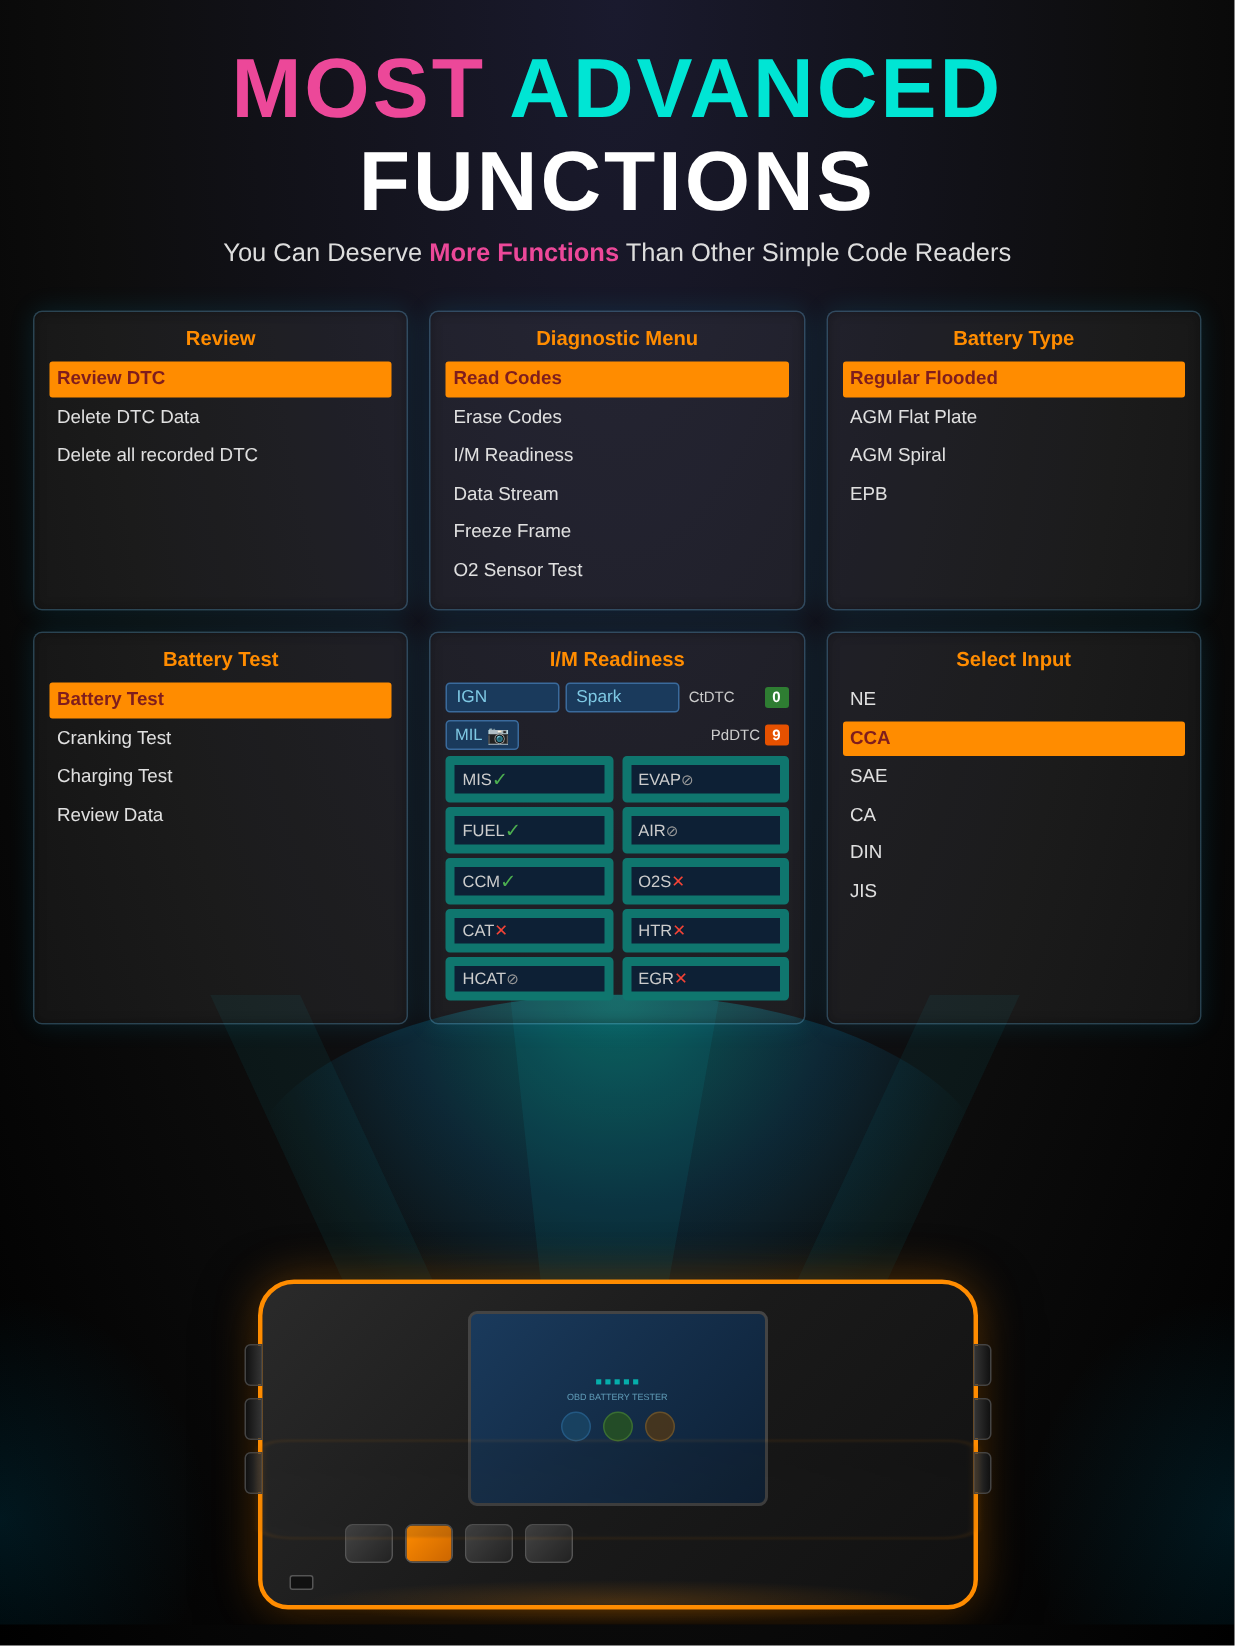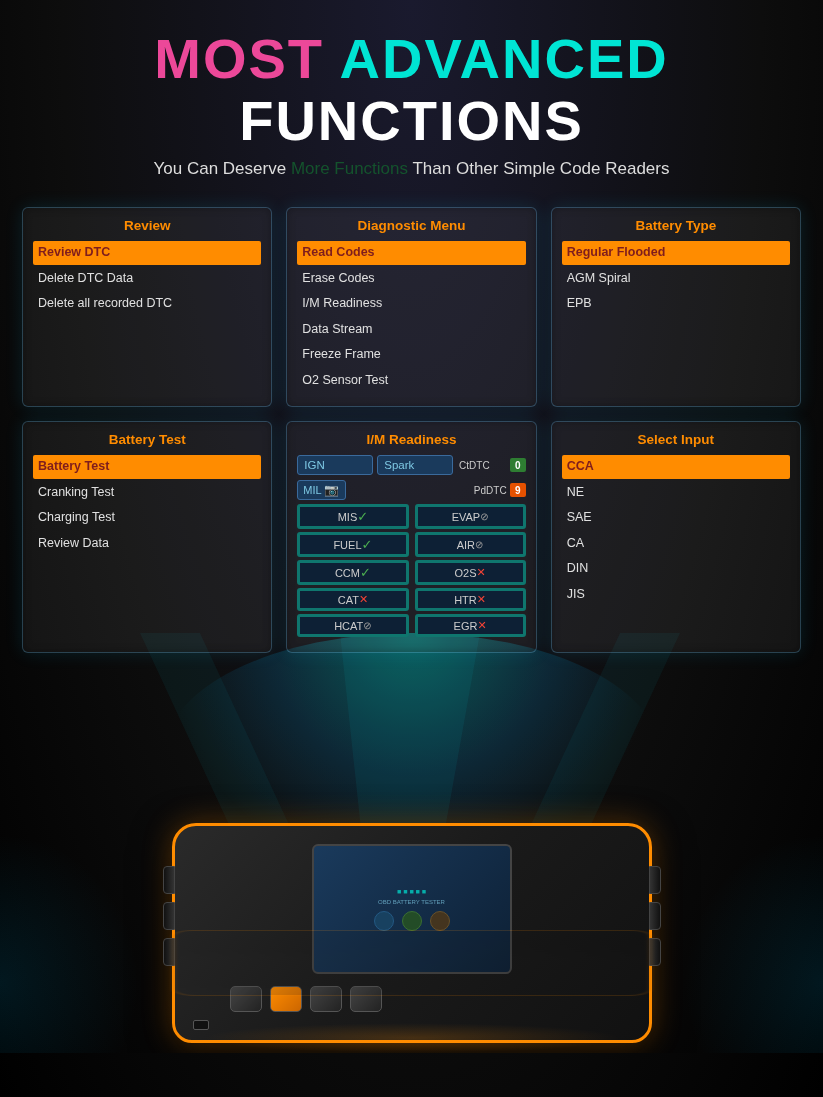--- a/index.html
+++ b/index.html
@@ -48,22 +48,22 @@
     }
 
     .subtitle {
       font-size: 17px;
       color: #ddd;
       margin-top: 8px;
       font-weight: 400;
     }
 
     .subtitle-highlight {
-      color: #14532d;
-      font-weight: 400;
+      color: #ec4899;
+      font-weight: 700;
     }
 
     
     .panels-container {
       display: grid;
       grid-template-columns: repeat(3, 1fr);
       gap: 14px;
       padding: 18px 22px 0;
       position: relative;
       z-index: 10;
@@ -120,23 +120,23 @@
 
     .im-row {
       display: flex;
       gap: 6px;
       margin-bottom: 3px;
     }
 
     .im-cell {
       display: flex;
       align-items: center;
-      justify-content: center;
+      justify-content: flex-start;
       background: #0d2035;
-      border: 3px solid #0f766e;
+      border: 6px solid #0f766e;
       border-radius: 3px;
       padding: 2px 5px;
       font-size: 11px;
       flex: 1;
       color: #ccc;
     }
 
     .im-badge {
       display: inline-flex;
       align-items: center;
@@ -339,20 +339,21 @@
     <div class="panel-row">Erase Codes</div>
     <div class="panel-row">I/M Readiness</div>
     <div class="panel-row">Data Stream</div>
     <div class="panel-row">Freeze Frame</div>
     <div class="panel-row">O2 Sensor Test</div>
   </div>
 
   <div class="panel">
     <div class="panel-title">Battery Type</div>
     <div class="panel-row highlighted">Regular Flooded</div>
+    <div class="panel-row">AGM Flat Plate</div>
     <div class="panel-row">AGM Spiral</div>
     <div class="panel-row">EPB</div>
   </div>
 
   <div class="panel">
     <div class="panel-title">Battery Test</div>
     <div class="panel-row highlighted">Battery Test</div>
     <div class="panel-row">Cranking Test</div>
     <div class="panel-row">Charging Test</div>
     <div class="panel-row">Review Data</div>
@@ -432,22 +433,22 @@
       </div>
       <div class="im-cell">
         <span>EGR</span>
         <span class="im-status-x">✕</span>
       </div>
     </div>
   </div>
 
   <div class="panel">
     <div class="panel-title">Select Input</div>
+    <div class="panel-row">NE</div>
     <div class="panel-row highlighted">CCA</div>
-    <div class="panel-row">NE</div>
     <div class="panel-row">SAE</div>
     <div class="panel-row">CA</div>
     <div class="panel-row">DIN</div>
     <div class="panel-row">JIS</div>
   </div>
 
 </div>
 
 <div class="beam-container">
   <div class="beam-glow"></div>

